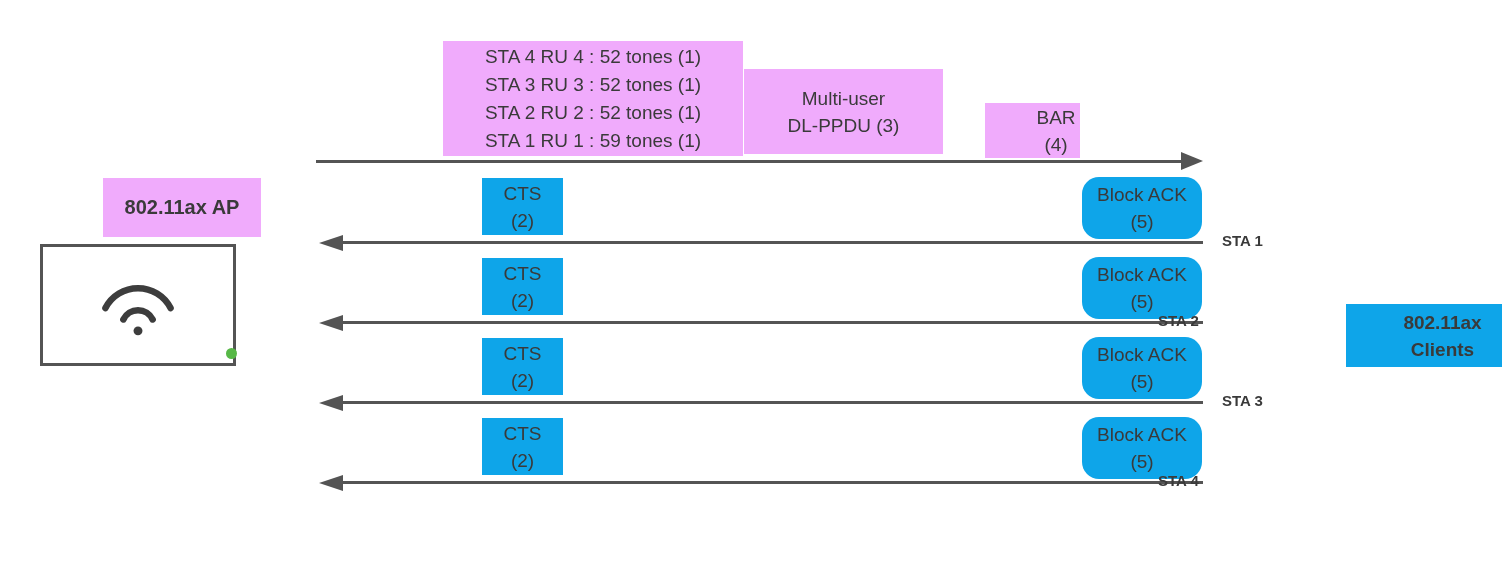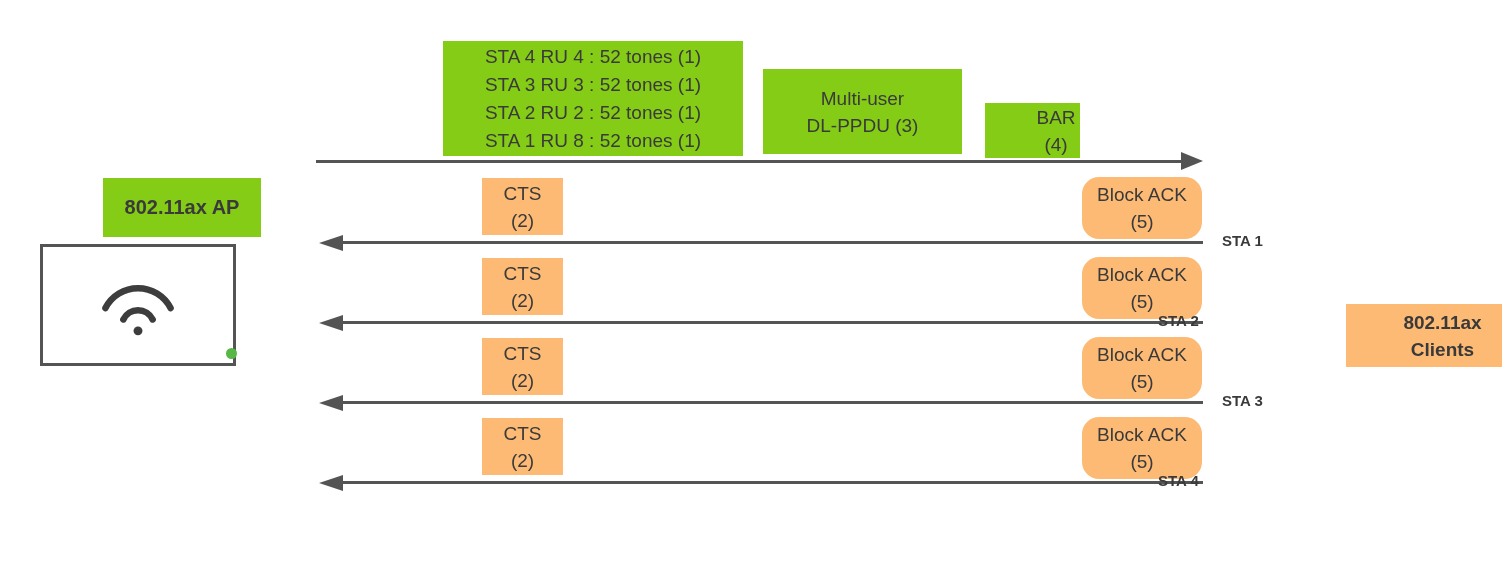--- a/index.html
+++ b/index.html
@@ -12,22 +12,22 @@
     overflow:hidden;
   }
   .box{
     position:absolute;
     display:flex;align-items:center;justify-content:center;
     text-align:center;
     font-size:19px;line-height:27px;
     white-space:pre-line;
     box-sizing:border-box;
   }
-  .green{background:#84cc16;}
-  .blue{background:#fdba74;}
+  .green{background:#f0abfc;}
+  .blue{background:#0ea5e9;}
   .rounded{border-radius:17px;}
   .bold{font-weight:bold;margin-left:44px;}
   .ru-lines{display:flex;flex-direction:column;justify-content:center;line-height:28px;}
   .hline{position:absolute;height:3px;background:#545454;}
   .head-right{
     position:absolute;width:0;height:0;
     border-left:22px solid #545454;
     border-top:9px solid transparent;
     border-bottom:9px solid transparent;
   }
@@ -66,24 +66,24 @@
       <circle cx="50" cy="76" r="5.5" fill="#3d3d3d"></circle>
     </svg>
     <div class="status-dot"></div>
   </div>
 
 
   <div class="box green ru-lines" style="left:443px;top:41px;width:300px;height:115px;">
     <div>STA 4 RU 4 : 52 tones (1)</div>
     <div>STA 3 RU 3 : 52 tones (1)</div>
     <div>STA 2 RU 2 : 52 tones (1)</div>
-    <div>STA 1 RU 8 : 52 tones (1)</div>
+    <div>STA 1 RU 1 : 59 tones (1)</div>
   </div>
 
-  <div class="box green" style="left:763px;top:69px;width:199px;height:85px;">Multi-user
+  <div class="box green" style="left:744px;top:69px;width:199px;height:85px;">Multi-user
 DL-PPDU (3)</div>
 
   <div class="box green" style="left:985px;top:103px;width:95px;height:55px;padding-left:47px;">BAR (4)</div>
 
   <div class="hline" style="left:316px;top:160px;width:866px;"></div>
   <div class="head-right" style="left:1181px;top:152px;"></div>
 
   <div class="box blue" style="left:482px;top:178px;width:81px;height:57px;">CTS
 (2)</div>
   <div class="box blue rounded" style="left:1082px;top:177px;width:120px;height:62px;">Block ACK

